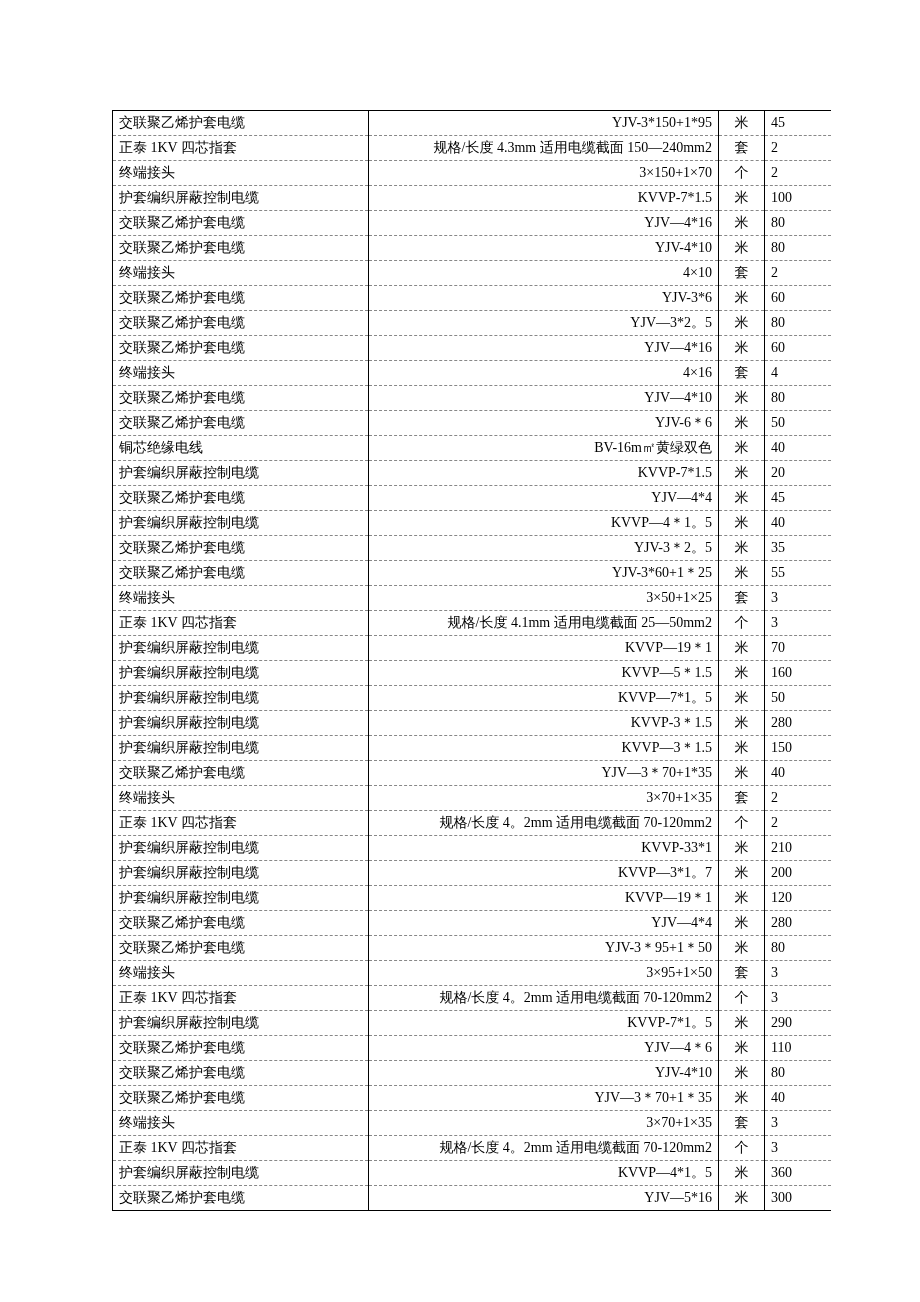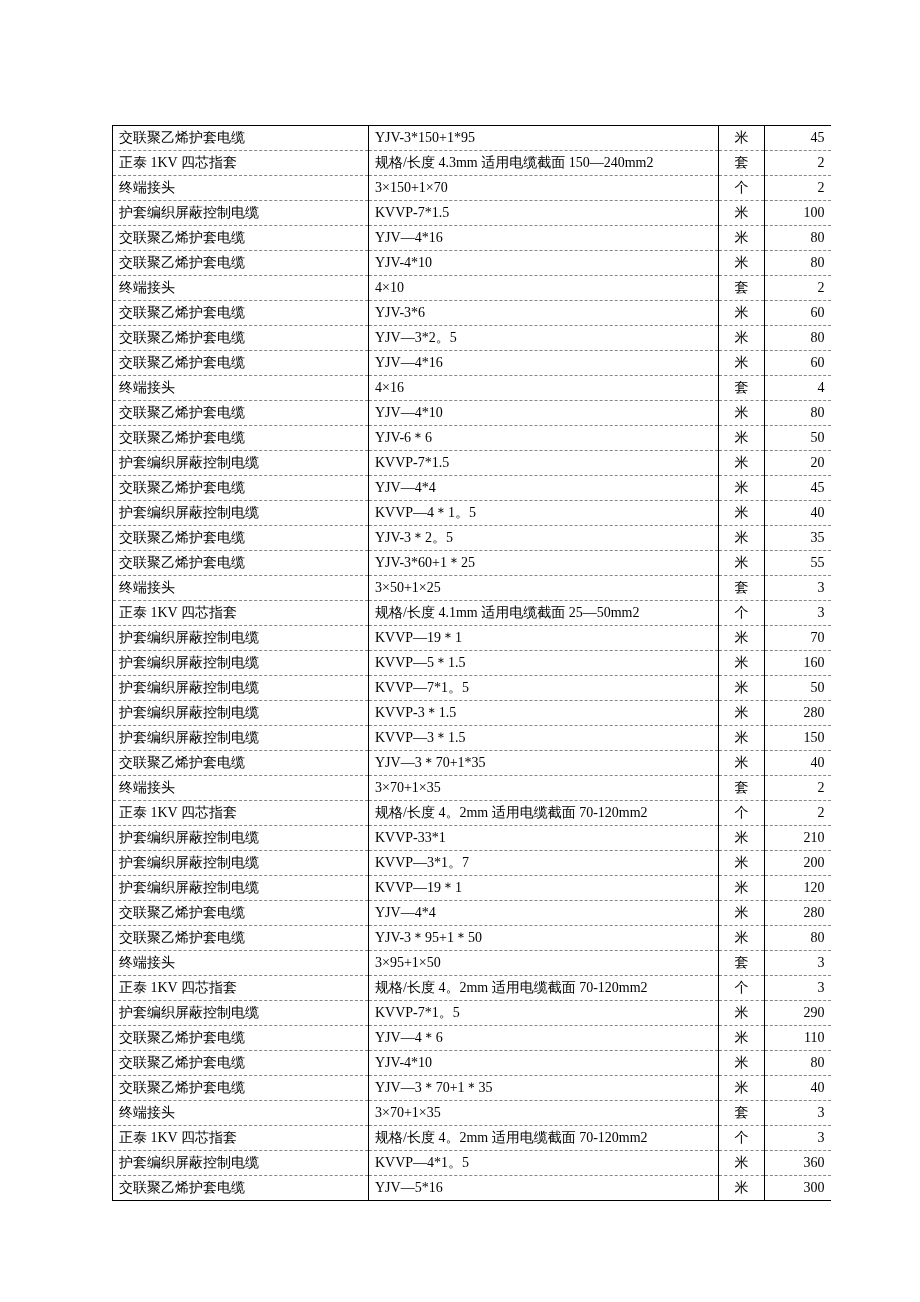--- a/index.html
+++ b/index.html
@@ -9,40 +9,39 @@
       background: #fff;
       font-family: "SimSun", "宋体", serif;
       font-size: 14px;
       color: #000;
       padding: 110px 90px 0 112px;
     }
     table {
       border-collapse: collapse;
       width: 100%;
       table-layout: fixed;
-      margin-top: 15px;
     }
     td {
       border-top: 1px solid #000;
       border-bottom: 1px dashed #888;
       border-left: 1px solid #000;
       border-right: 1px solid #000;
       padding: 3px 6px;
       height: 22px;
       vertical-align: middle;
       white-space: nowrap;
       overflow: hidden;
     }
     tr td { border-top: 1px dashed #888; }
     tr:first-child td { border-top: 1px solid #000; }
     tr:last-child td { border-bottom: 1px solid #000; }
     .c1 { width: 256px; }
-    .c2 { width: 350px; }
+    .c2 { width: 350px; text-align: right; }
     .c3 { width: 46px; text-align: center; }
-    .c4 { width: 66px; text-align: right; border-right: none; }
+    .c4 { width: 66px; text-align: left; border-right: none; }
     .tall { white-space: normal; height: 40px; line-height: 1.3; }
   </style>
 </head>
 <body>
 
 <table>
   <tbody id="tbody">
       <tr>
         <td class="c1">交联聚乙烯护套电缆</td>
         <td class="c2">YJV-3*150+1*95</td>
@@ -115,20 +114,26 @@
         <td class="c3">米</td>
         <td class="c4">80</td>
       </tr>
       <tr>
         <td class="c1">交联聚乙烯护套电缆</td>
         <td class="c2">YJV-6＊6</td>
         <td class="c3">米</td>
         <td class="c4">50</td>
       </tr>
       <tr>
+        <td class="c1">铜芯绝缘电线</td>
+        <td class="c2">BV-16m㎡黄绿双色</td>
+        <td class="c3">米</td>
+        <td class="c4">40</td>
+      </tr>
+      <tr>
         <td class="c1">护套编织屏蔽控制电缆</td>
         <td class="c2">KVVP-7*1.5</td>
         <td class="c3">米</td>
         <td class="c4">20</td>
       </tr>
       <tr>
         <td class="c1">交联聚乙烯护套电缆</td>
         <td class="c2">YJV—4*4</td>
         <td class="c3">米</td>
         <td class="c4">45</td>

